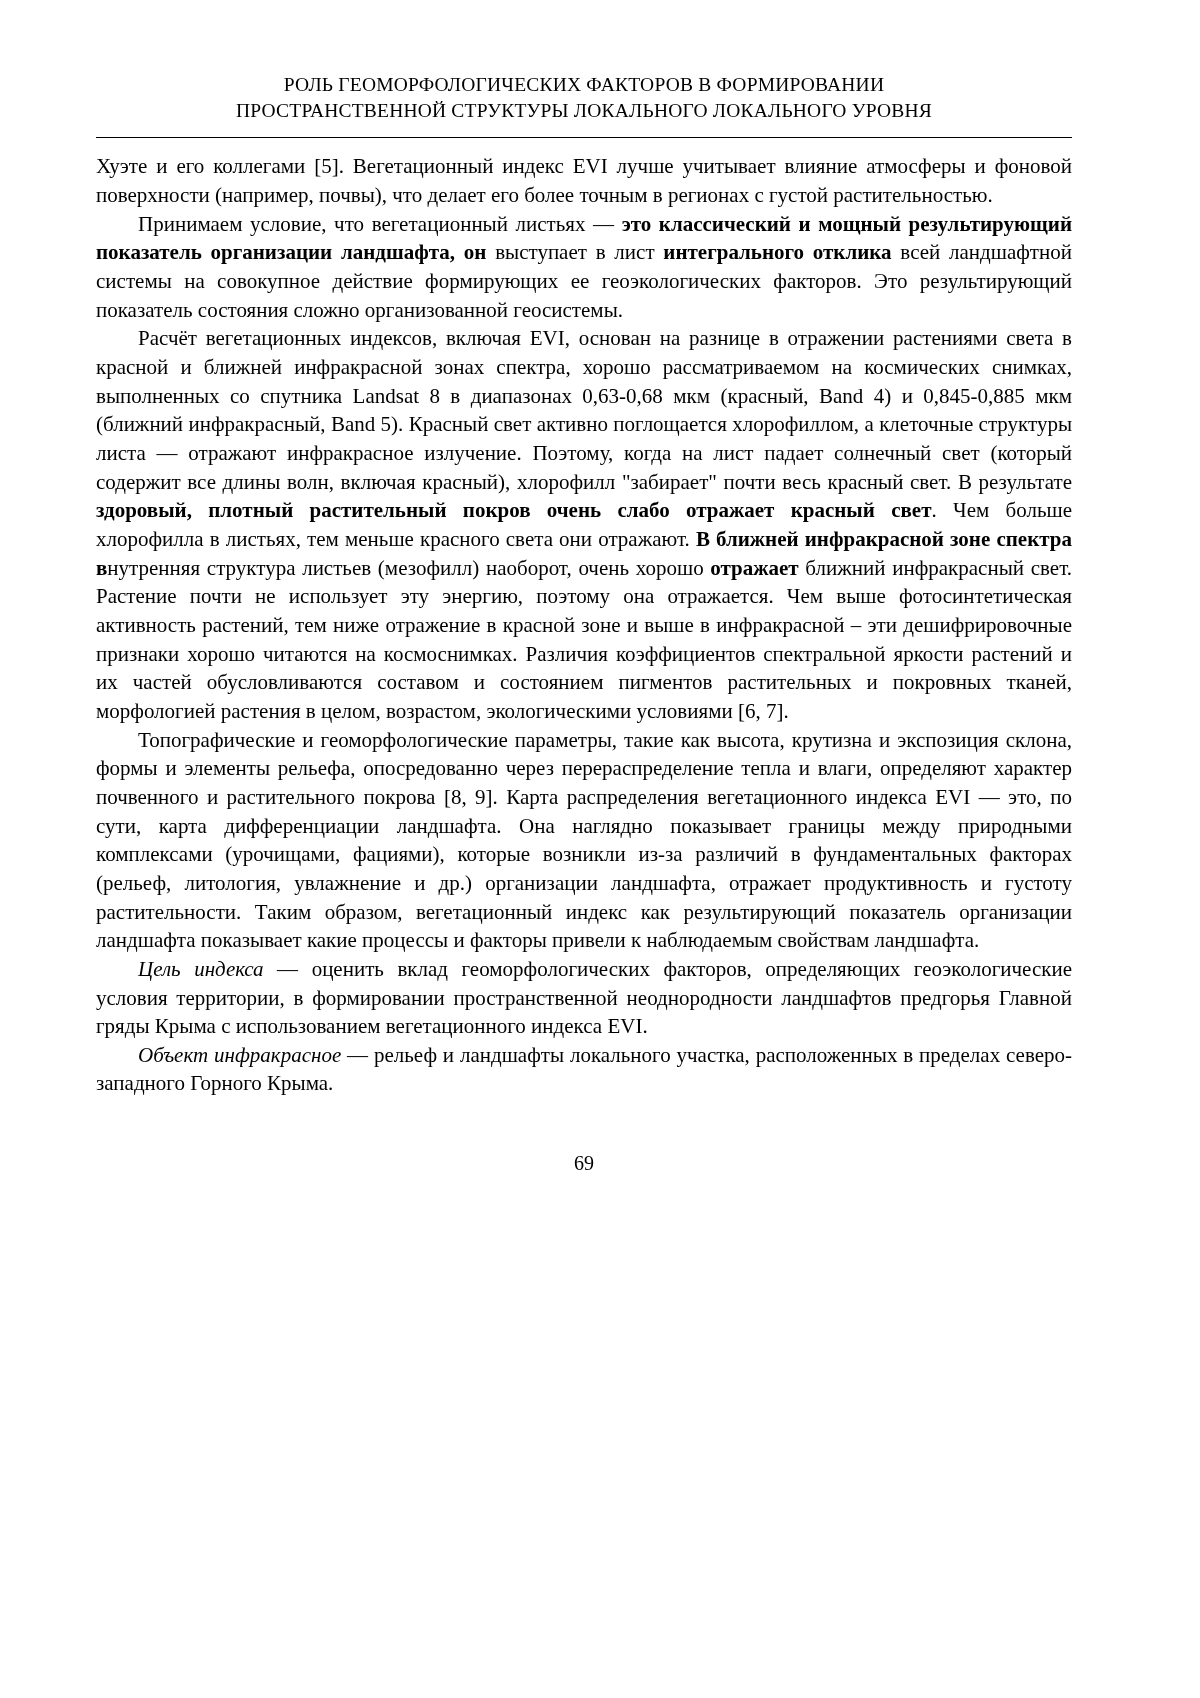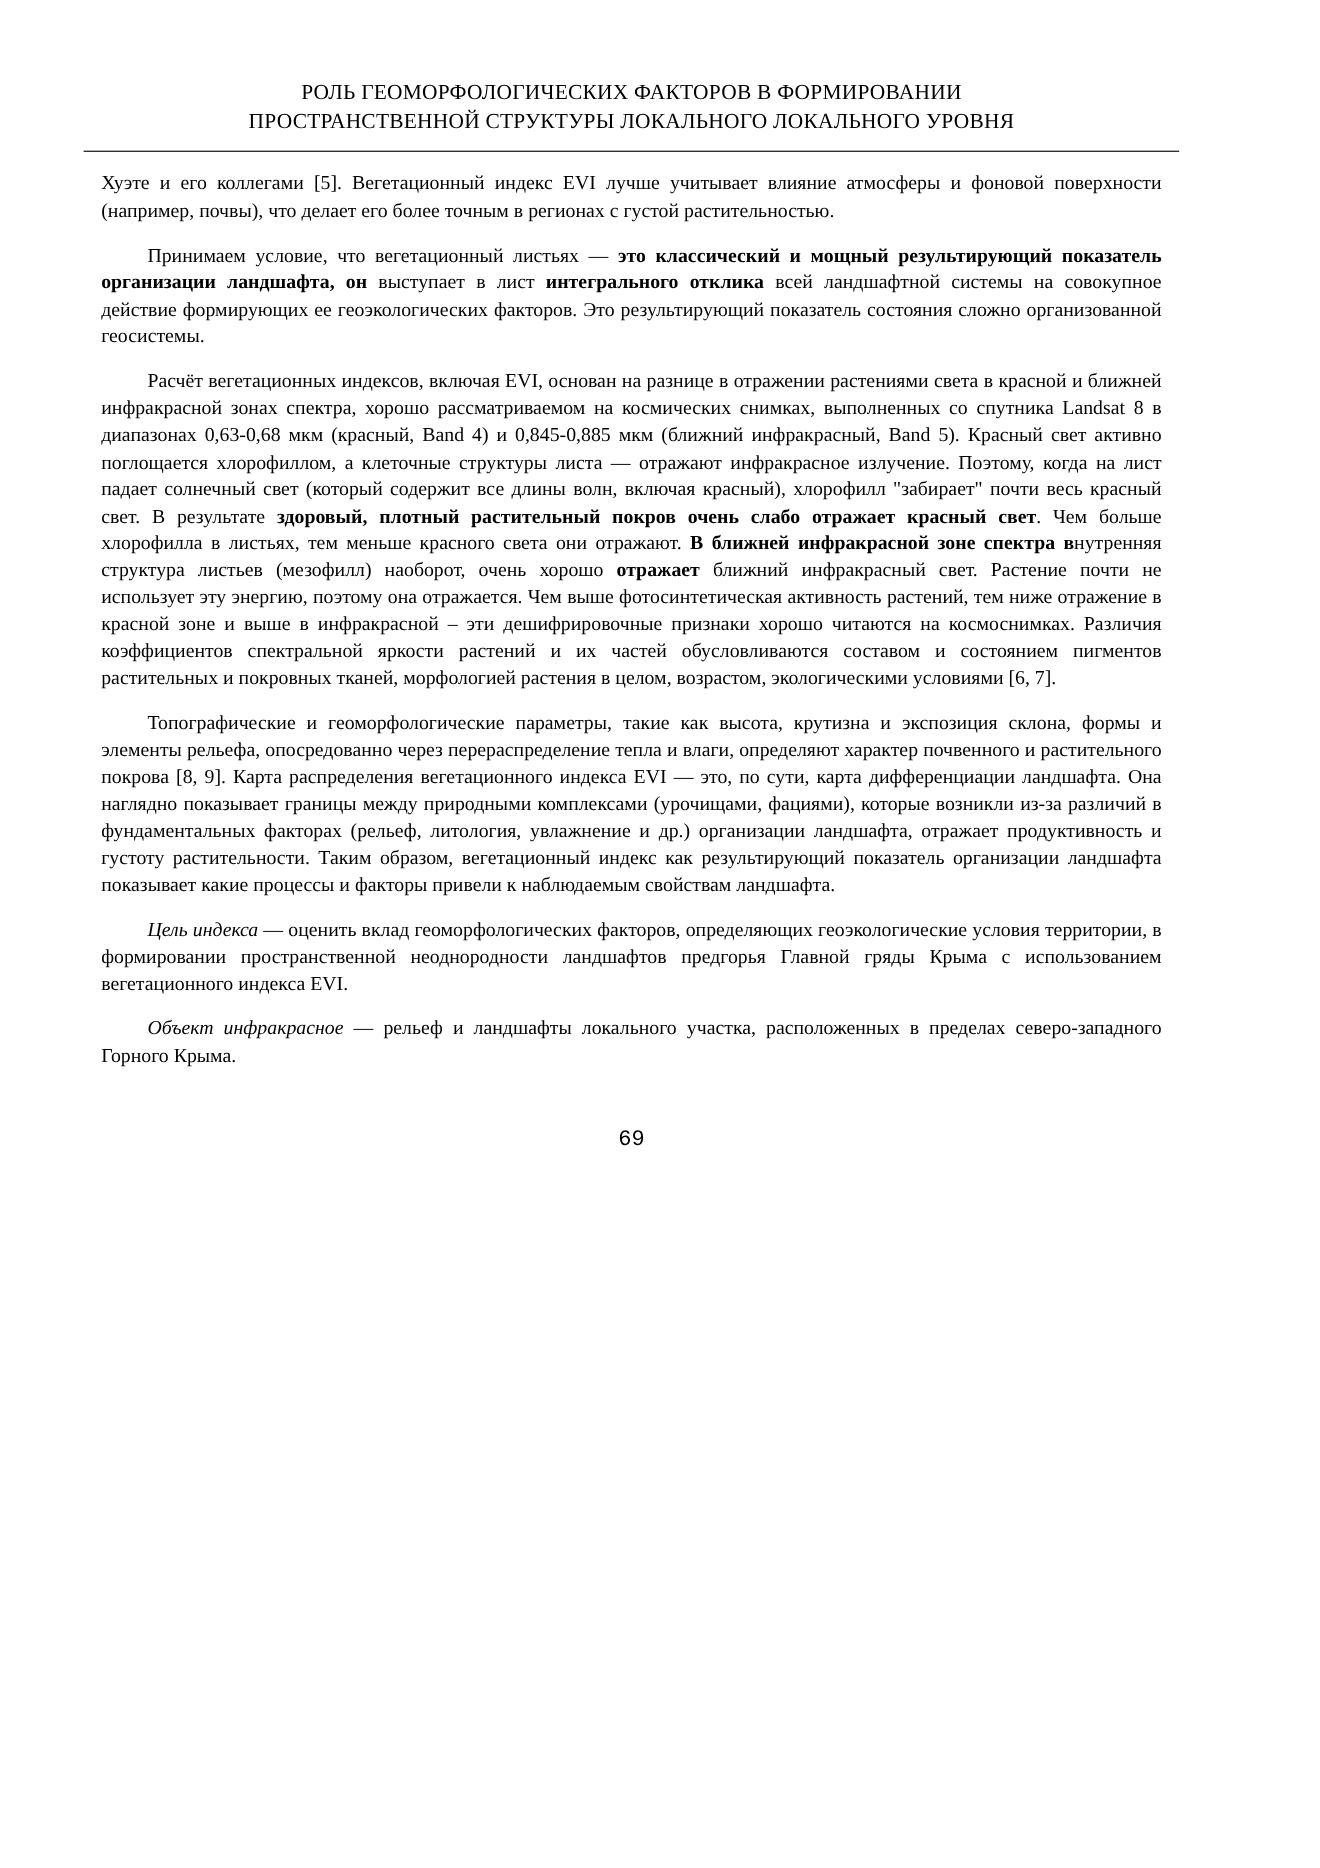--- a/index.html
+++ b/index.html
@@ -11,59 +11,58 @@
     width: 1200px;
     min-height: 1698px;
     font-family: "Liberation Serif", "DejaVu Serif", serif;
     color: #000000;
   }
   .page {
     position: relative;
     width: 1200px;
     min-height: 1698px;
     box-sizing: border-box;
-    padding: 72px 128px 40px 76px;
+    padding: 72px 128px 40px 96px;
   }
   .running-head {
     text-align: center;
     font-size: 19.5px;
     line-height: 1.32;
     letter-spacing: 0.2px;
     padding: 0 8px 8px 8px;
   }
   .running-head .rh-line {
     display: block;
   }
   .rule {
     border: 0;
     border-top: 1.1px solid #000;
     margin: 6px 0 14px 0;
   }
   .body-text p {
-    margin: 16px;
-    font-size: 18px;
+    margin: 0;
+    font-size: 21px;
     line-height: 1.365;
     text-align: justify;
     text-indent: 42px;
     hyphens: none;
   }
   .body-text p.noindent {
     text-indent: 0;
   }
   b, strong {
     font-weight: bold;
   }
   i, em {
     font-style: italic;
   }
   .folio {
     text-align: center;
     font-size: 20px;
     margin-top: 54px;
-    font-family: Liberation Mono, monospace;
   }
   .spacer-bottom {
     height: 300px;
   }
 </style>
 </head>
 <body>
 
 <div class="page">
 

